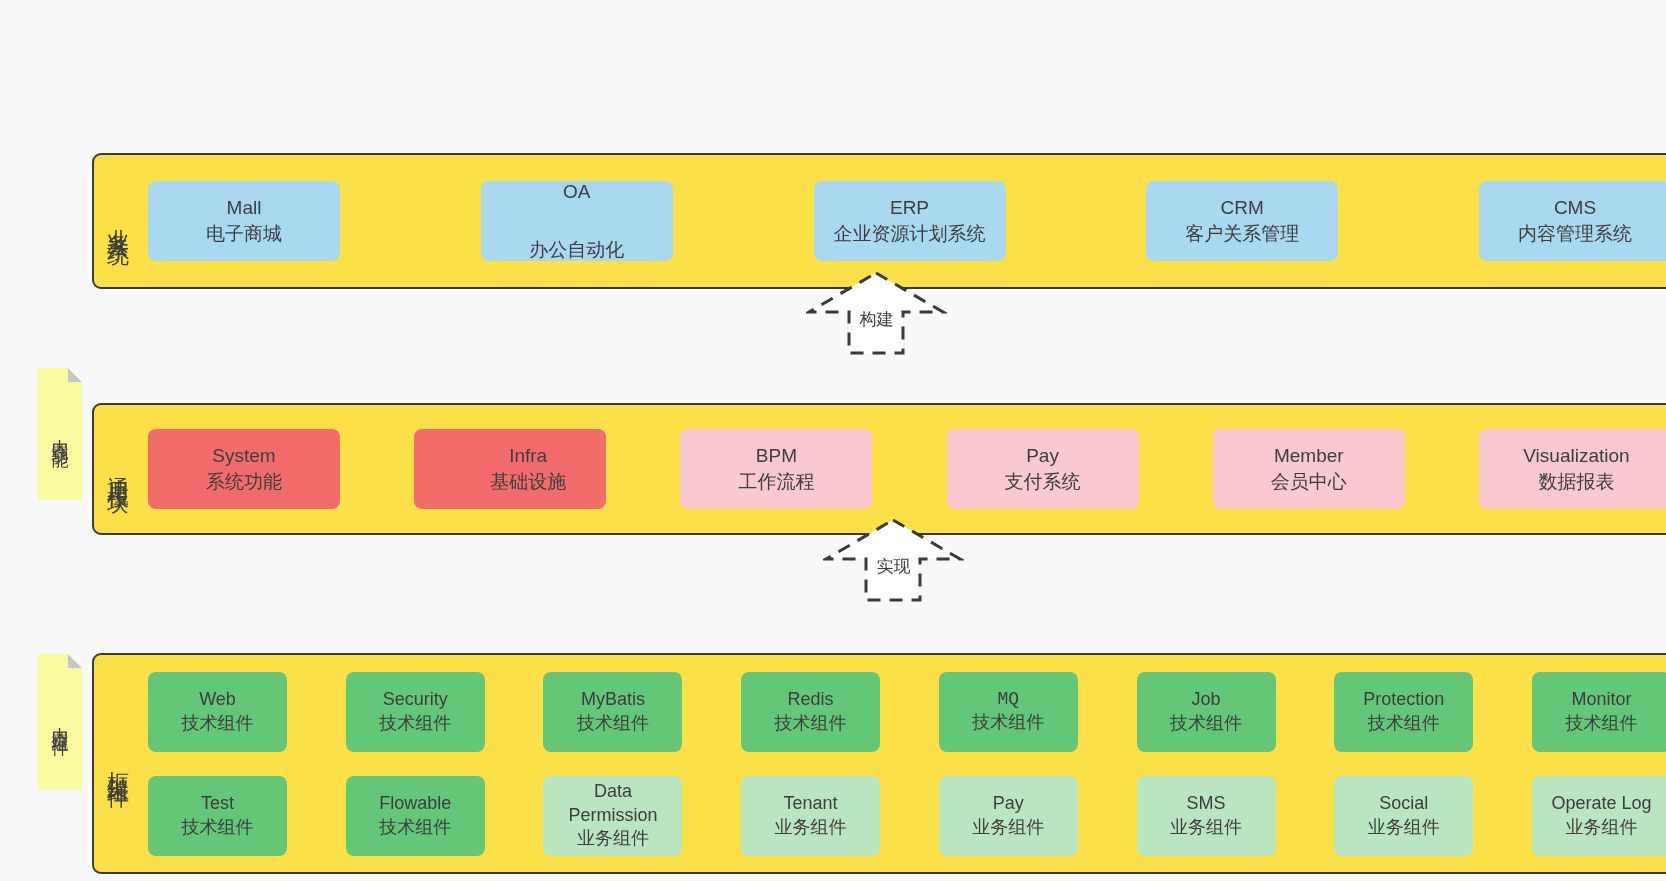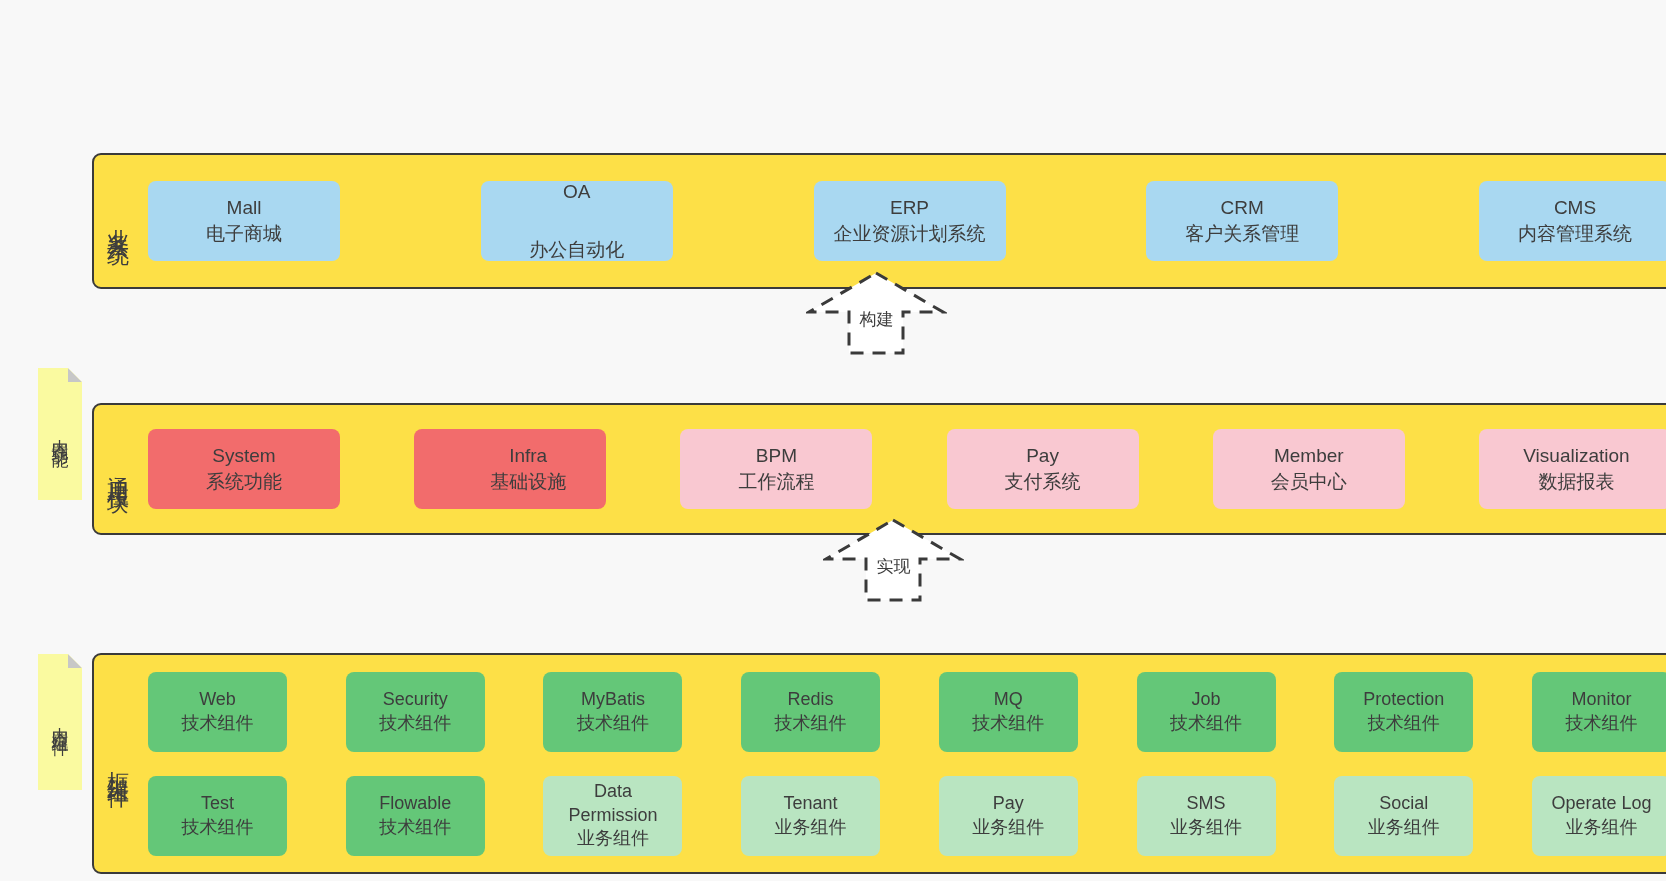--- a/index.html
+++ b/index.html
@@ -156,21 +156,21 @@
             <span class="box-subtitle">技术组件</span>
           </div>
           <div class="box" style="background: rgb(100, 199, 120);">
             <span class="box-title">MyBatis</span>
             <span class="box-subtitle">技术组件</span>
           </div>
           <div class="box" style="background: rgb(100, 199, 120);">
             <span class="box-title">Redis</span>
             <span class="box-subtitle">技术组件</span>
           </div>
-          <div class="box" style="background: rgb(100, 199, 120);">
+          <div class="box" style="background: rgb(100, 199, 120); font-family: Liberation Mono, monospace;">
             <span class="box-title">MQ</span>
             <span class="box-subtitle">技术组件</span>
           </div>
           <div class="box" style="background: rgb(100, 199, 120);">
             <span class="box-title">Job</span>
             <span class="box-subtitle">技术组件</span>
           </div>
           <div class="box" style="background: rgb(100, 199, 120);">
             <span class="box-title">Protection</span>
             <span class="box-subtitle">技术组件</span>

